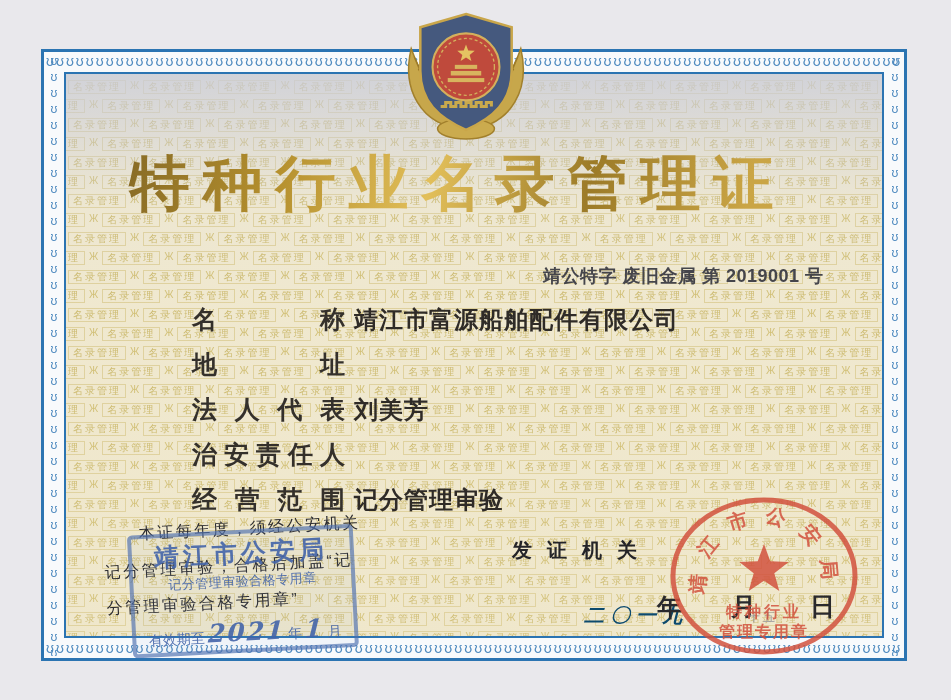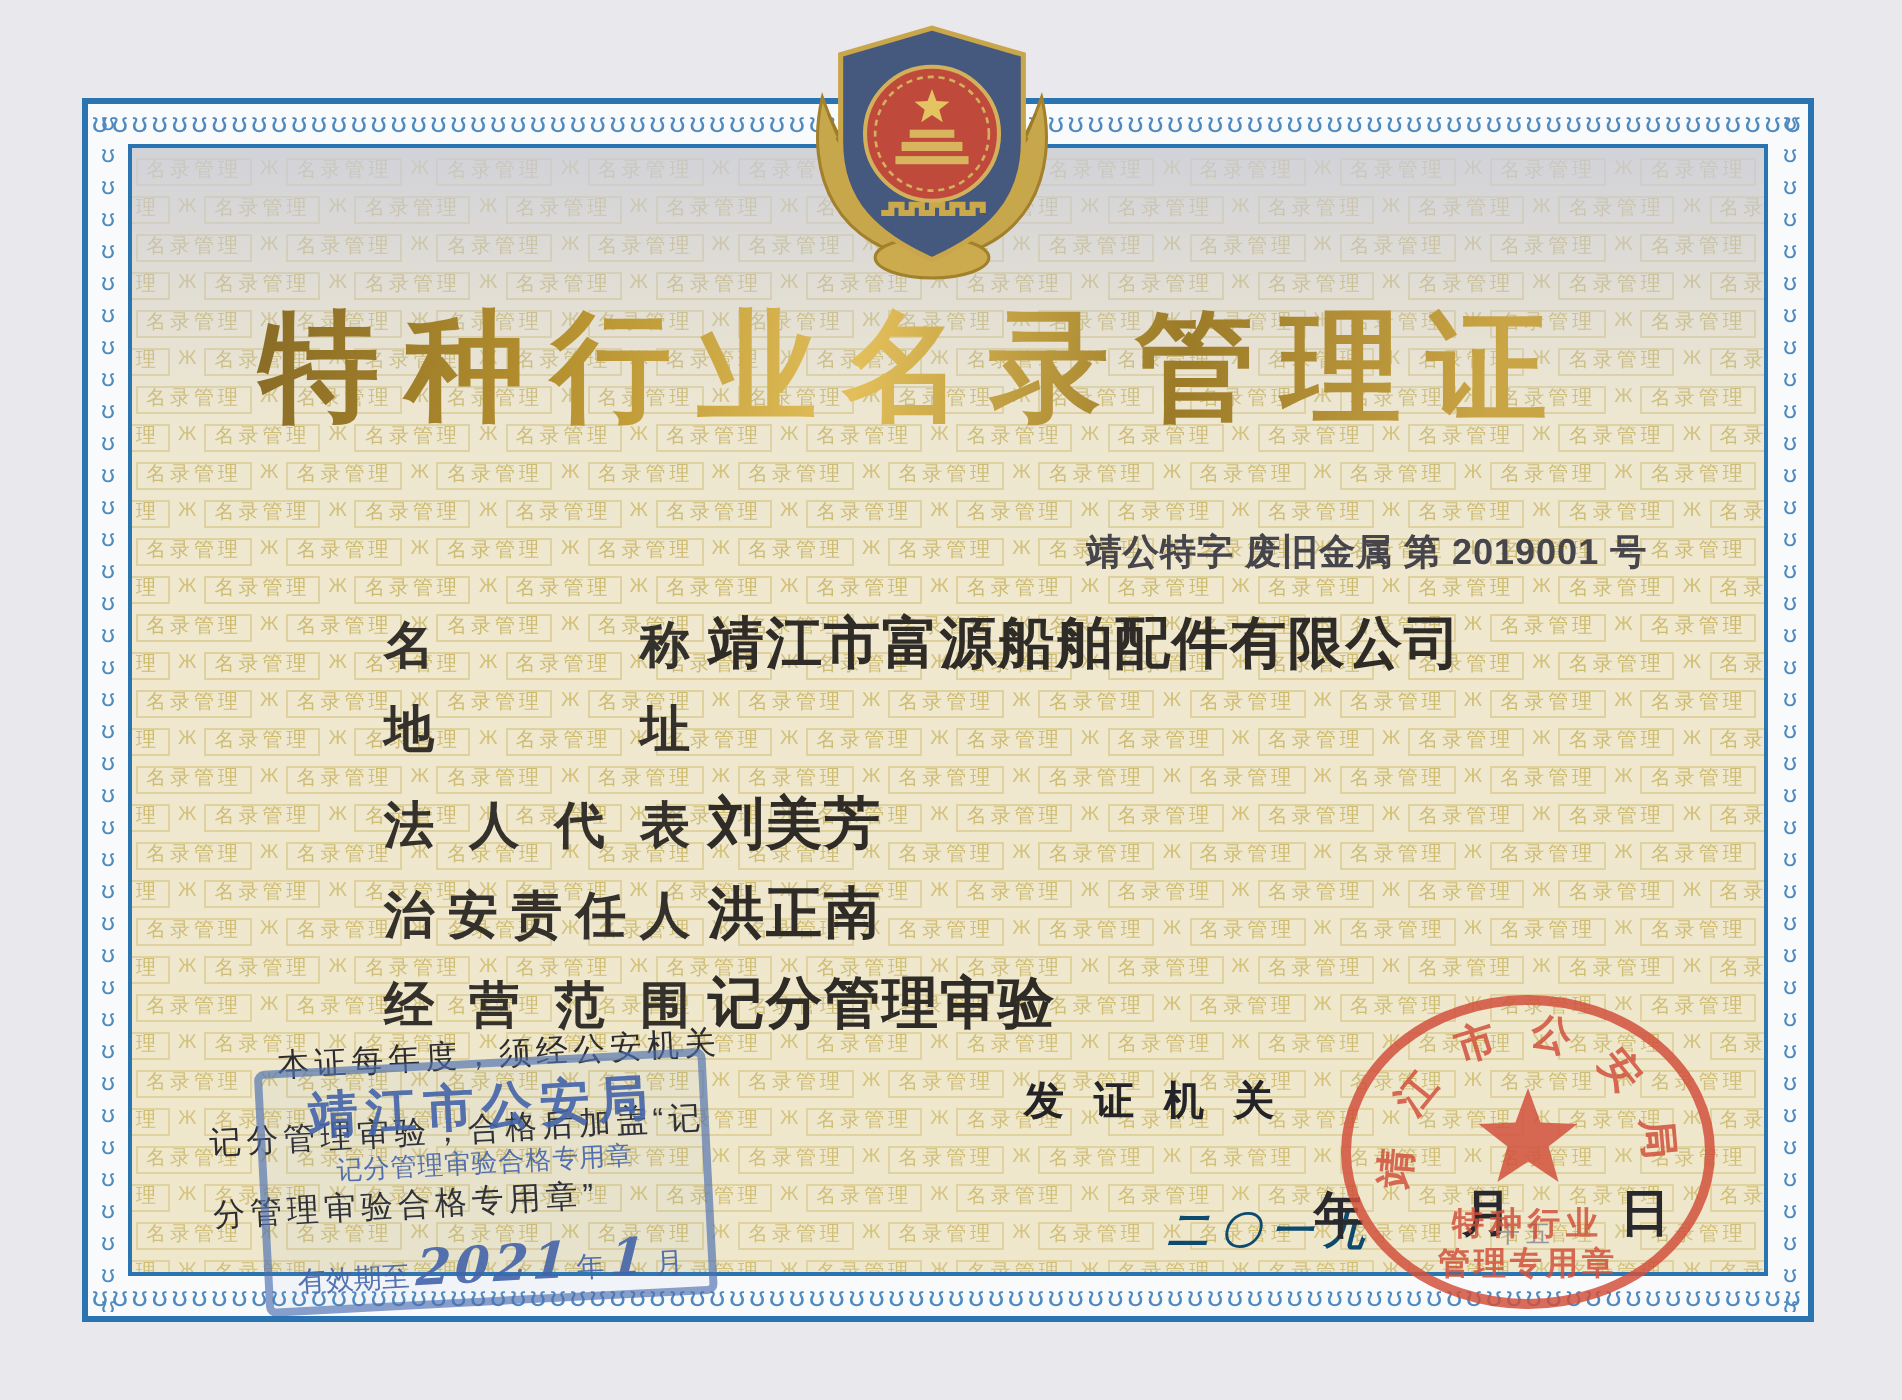--- a/index.html
+++ b/index.html
@@ -56,21 +56,21 @@
     position:absolute;left:543px;top:264px;font-size:18px;font-weight:600;
     color:#45454b;letter-spacing:.5px;white-space:nowrap;
   }
   .fields{position:absolute;left:192px;top:303px;}
   .field-row{display:flex;align-items:baseline;height:45px;}
   .label-box{
     width:153px;display:flex;justify-content:space-between;
     font-size:25px;font-weight:700;color:#34302b;flex:none;
   }
   .field-value{
-    margin-left:9px;font-size:28px;font-weight:700;color:#2f2b27;
+    margin-left:9px;font-size:24px;font-weight:700;color:#2f2b27;
     letter-spacing:1px;white-space:nowrap;
   }
   .issuer{
     position:absolute;left:512px;top:537px;font-size:20px;font-weight:700;
     letter-spacing:15px;color:#242428;white-space:nowrap;
   }
   .date-part{position:absolute;font-size:25px;font-weight:700;color:#29292d;}
   .dp-prefix{position:absolute;left:584px;top:602px;font-size:20px;font-weight:600;color:#0c4a6e;letter-spacing:6px;font-style:italic;}
   .dp-year{left:657px;top:591px;}
   .dp-month{left:731px;top:590px;}
@@ -186,21 +186,20 @@
         <span class="field-value">刘美芳</span>
       </div>
       <div class="field-row">
         <span class="label-box">
           <span>治</span>
           <span>安</span>
           <span>责</span>
           <span>任</span>
           <span>人</span>
         </span>
-        <span class="field-value">洪正南</span>
       </div>
       <div class="field-row">
         <span class="label-box">
           <span>经</span>
           <span>营</span>
           <span>范</span>
           <span>围</span>
         </span>
         <span class="field-value">记分管理审验</span>
       </div>

